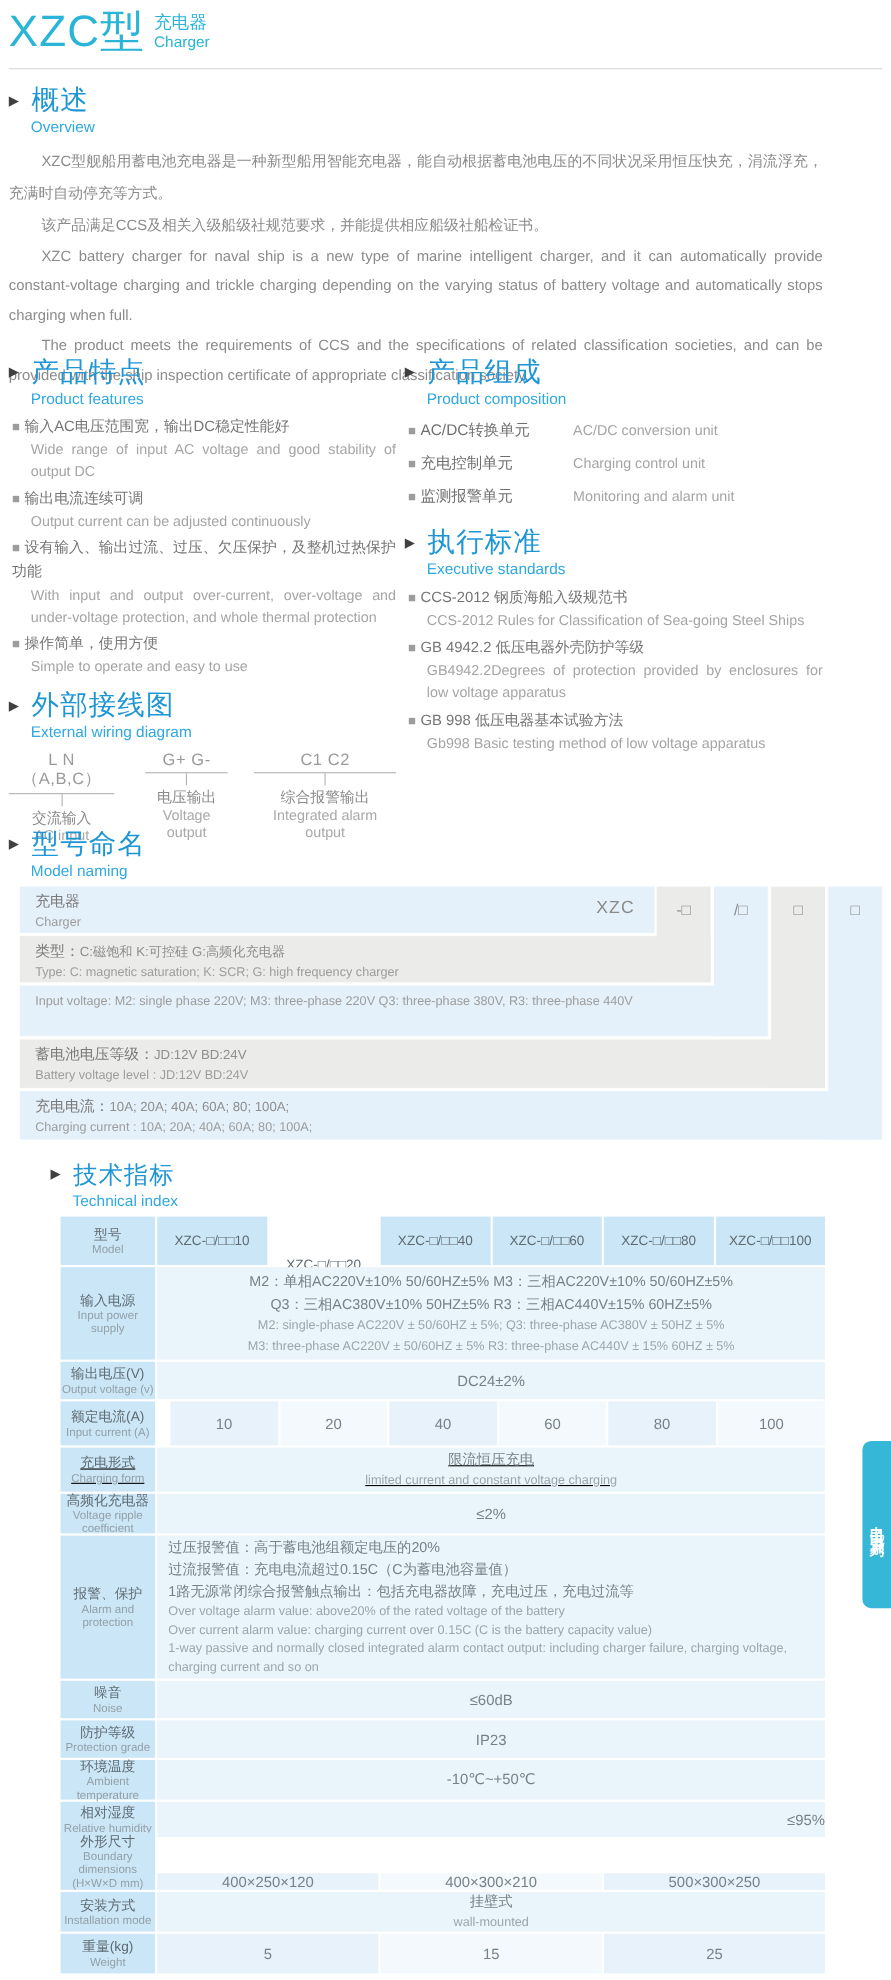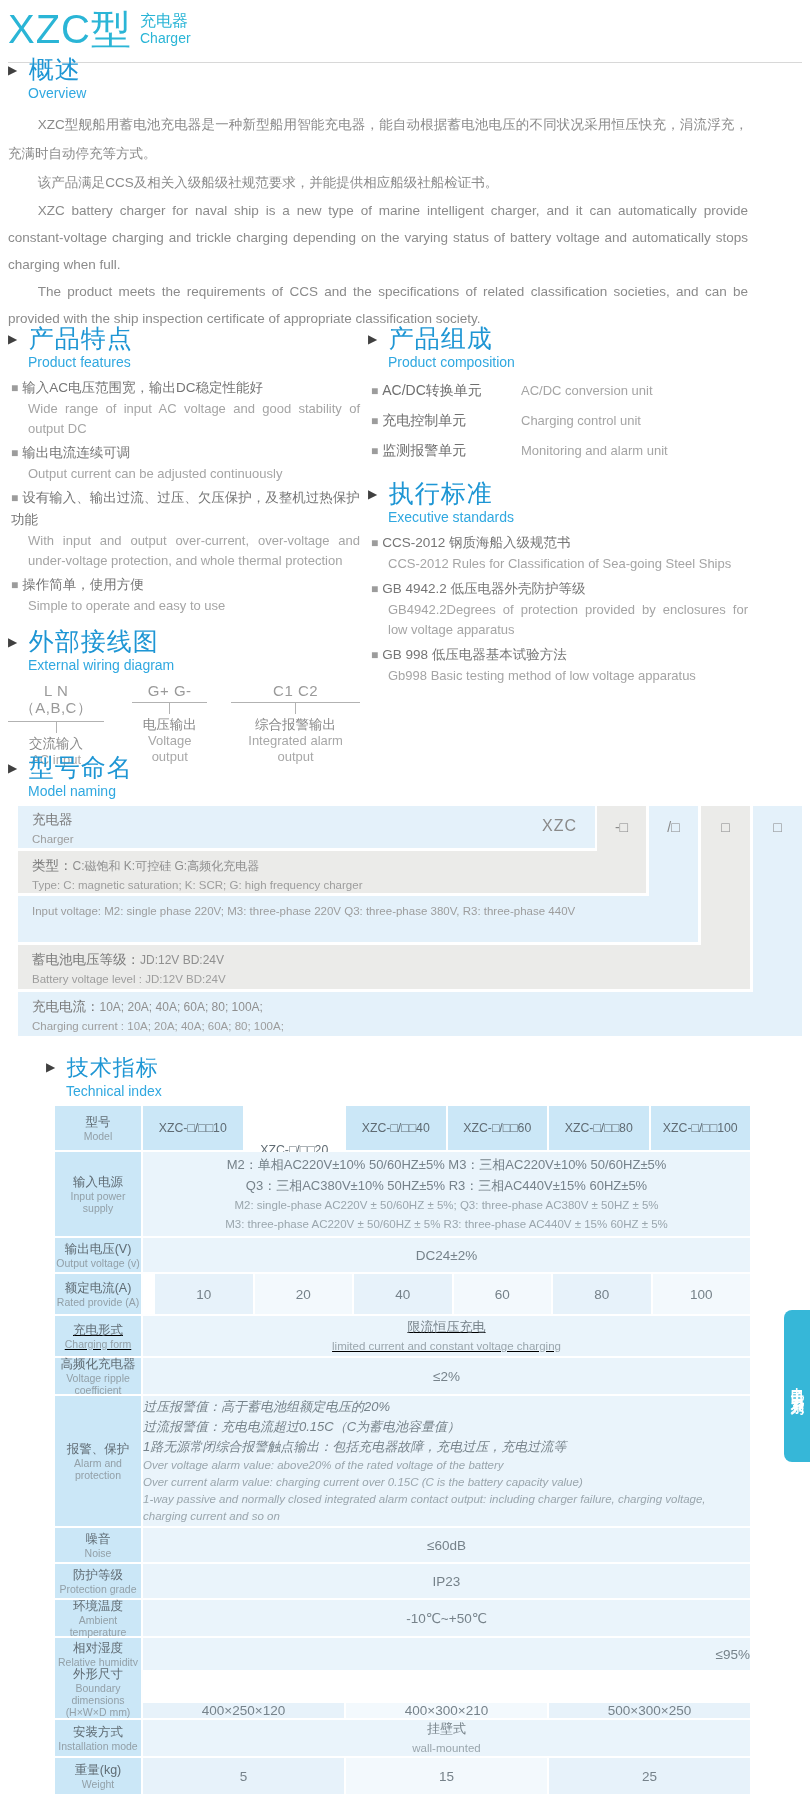--- a/index.html
+++ b/index.html
@@ -11,21 +11,21 @@
   .t-sub{margin-left:8px;margin-top:3px;color:#2ab5d6;}
   .t-sub .cn{font-size:16px;line-height:19px;}
   .t-sub .en{font-size:14px;line-height:17px;}
   .hr{position:absolute;left:8px;top:62px;width:794px;height:1px;background:#d8d8d8;}
   
   .sec-head{white-space:nowrap;}
   .marker{font-size:12px;color:#404040;margin-right:7px;position:relative;top:-4px;}
   .h-cn{font-size:25px;line-height:27px;color:#1e96d4;letter-spacing:1px;}
   .h-en{font-size:14px;line-height:18px;color:#30a8e0;padding-left:20px;margin-top:1px;}
   
-  #overview-block{position:absolute;left:8px;top:56px;width:740px;}
+  #overview-block{position:absolute;left:8px;top:78px;width:740px;}
   .paras{margin-top:8px;}
   .para{font-size:13.5px;color:#8b8b8b;line-height:29px;text-indent:2.2em;text-align:justify;margin:0;}
   .para.en{line-height:27px;}
   
   #left-col{position:absolute;left:8px;top:325px;width:352px;}
   #right-col{position:absolute;left:368px;top:325px;width:380px;}
   .blt{color:#9c9c9c;font-size:12px;margin-right:4px;}
   .feat-item{margin-top:3px;}
   .fi-cn{font-size:13.5px;color:#757575;line-height:22px;}
   .fi-en{font-size:13px;color:#a5a5a5;line-height:20px;padding-left:17px;text-align:justify;}
@@ -61,21 +61,21 @@
   #tech-table{position:absolute;left:55px;top:1106px;width:695px;}
   .trow{display:flex;margin-bottom:2px;}
   .tlabel{flex:0 0 86px;width:86px;margin-right:2px;display:flex;flex-direction:column;
           justify-content:center;align-items:center;text-align:center;}
   .tl-cn{font-size:12.5px;color:#5f6b73;line-height:16px;}
   .tl-en{font-size:10.5px;color:#93a0a8;line-height:12px;}
   .tcells{flex:1;display:flex;gap:2px;}
   .tc,.tmerged{display:flex;flex-direction:column;justify-content:center;align-items:center;text-align:center;}
   .tc{flex:1;}
   .tmerged{flex:1;}
-  .tleft{align-items:flex-start;text-align:left;padding-left:0;font-style:italic;}
+  .tleft{align-items:flex-start;text-align:left;padding-left:10px;}
   .tv-val{font-size:13.5px;color:#76828a;}
   .tv-cn{font-size:13px;color:#76828a;line-height:21px;}
   .tv-en{font-size:11.5px;color:#9aa6ad;line-height:19px;}
   .tleft .tv-cn{line-height:20px;}
   .tleft .tv-en{line-height:17px;}
   .th-cell{font-size:12.3px;color:#5f6b73;}
   
   #side-tab{position:absolute;left:784px;top:1310px;width:26px;height:152px;
             border-radius:8px 0 0 8px;display:flex;align-items:center;justify-content:center;
             writing-mode:vertical-rl;font-size:13px;font-weight:bold;color:#fff;letter-spacing:3px;}
@@ -287,21 +287,21 @@
         </div>
         <div class="tcells">
           <div class="tmerged" style="background: rgb(234, 244, 251);">
             <div class="tv-val">DC24±2%</div>
           </div>
         </div>
       </div>
       <div class="trow" style="height: 40px; gap: 12px;">
         <div class="tlabel" style="background: rgb(203, 231, 247);">
           <div class="tl-cn">额定电流(A)</div>
-          <div class="tl-en">Rated provide (A)</div>
+          <div class="tl-en">Input current (A)</div>
         </div>
         <div class="tcells">
           <div class="tc" style="background: rgb(231, 242, 250);">
             <div class="tv-val">10</div>
           </div>
           <div class="tc" style="background: rgb(243, 249, 253);">
             <div class="tv-val">20</div>
           </div>
           <div class="tc" style="background: rgb(231, 242, 250);">
             <div class="tv-val">40</div>

